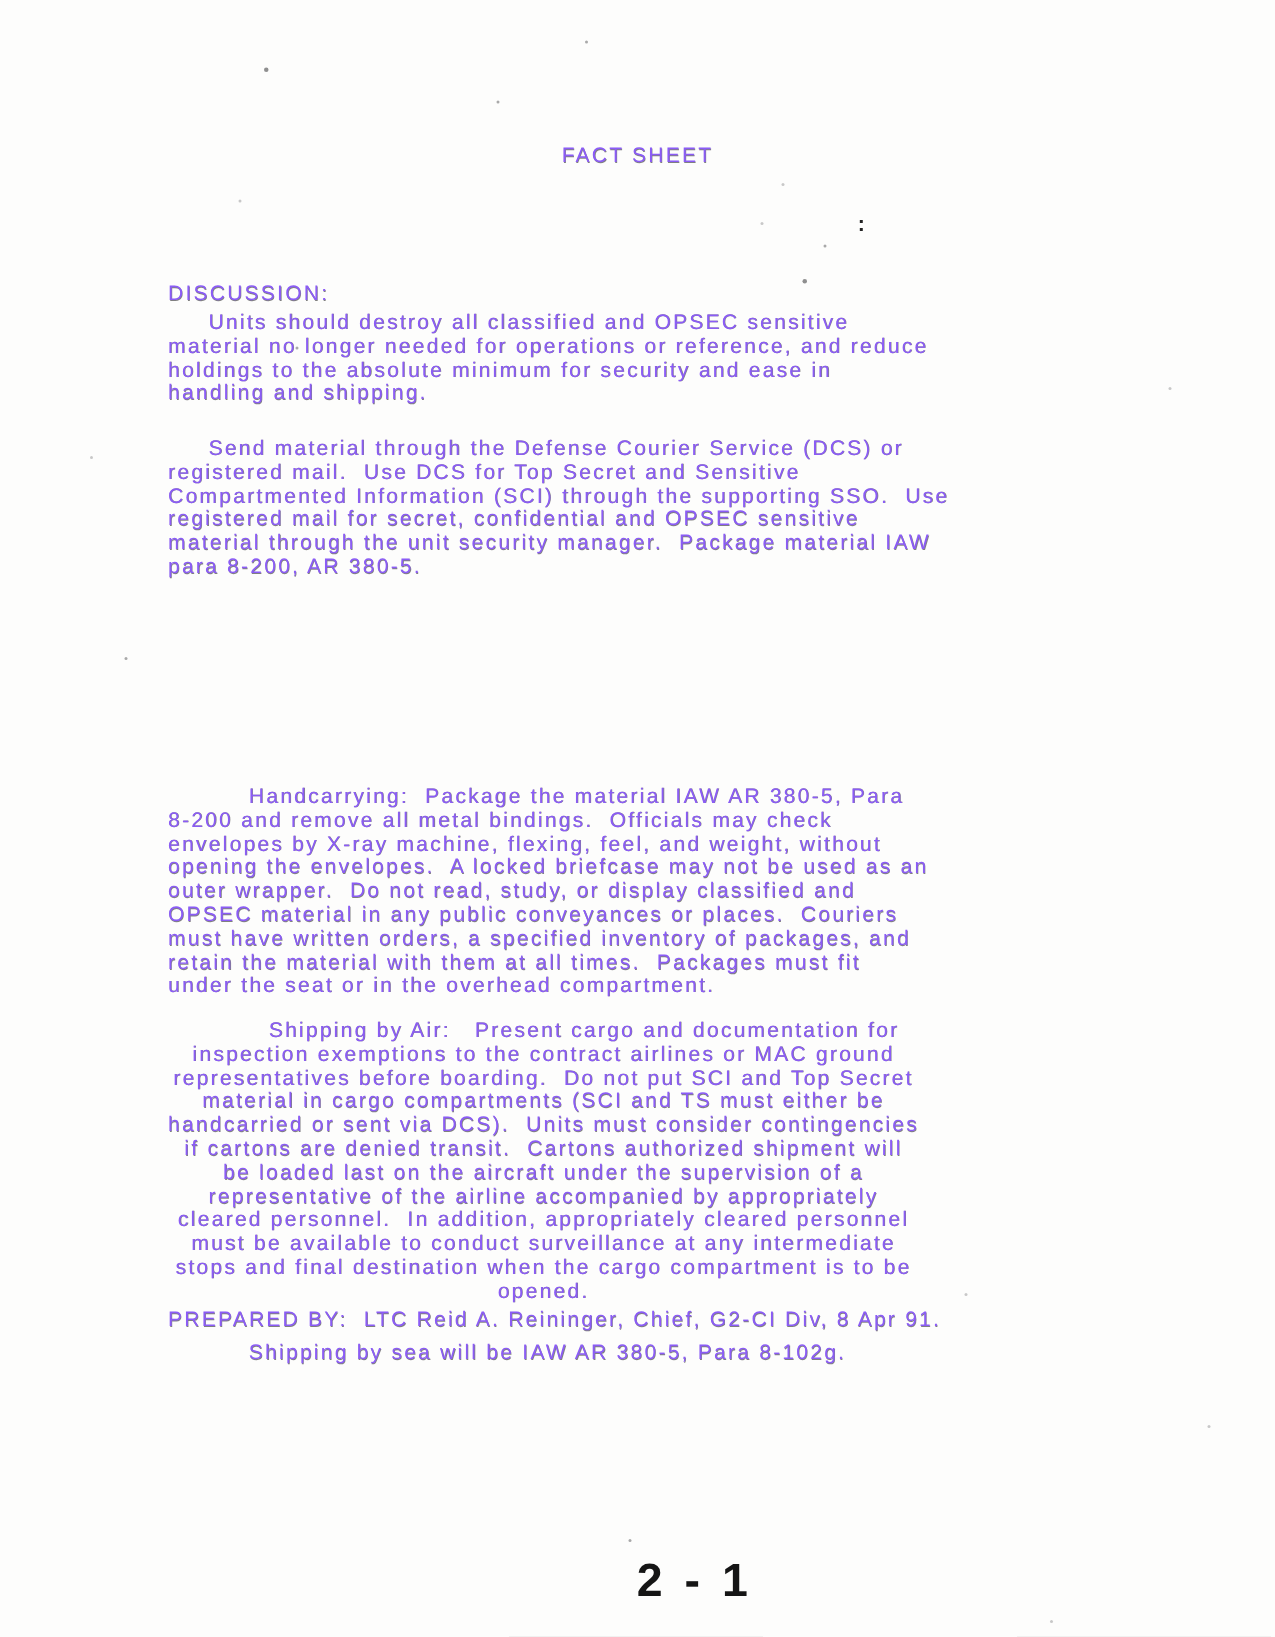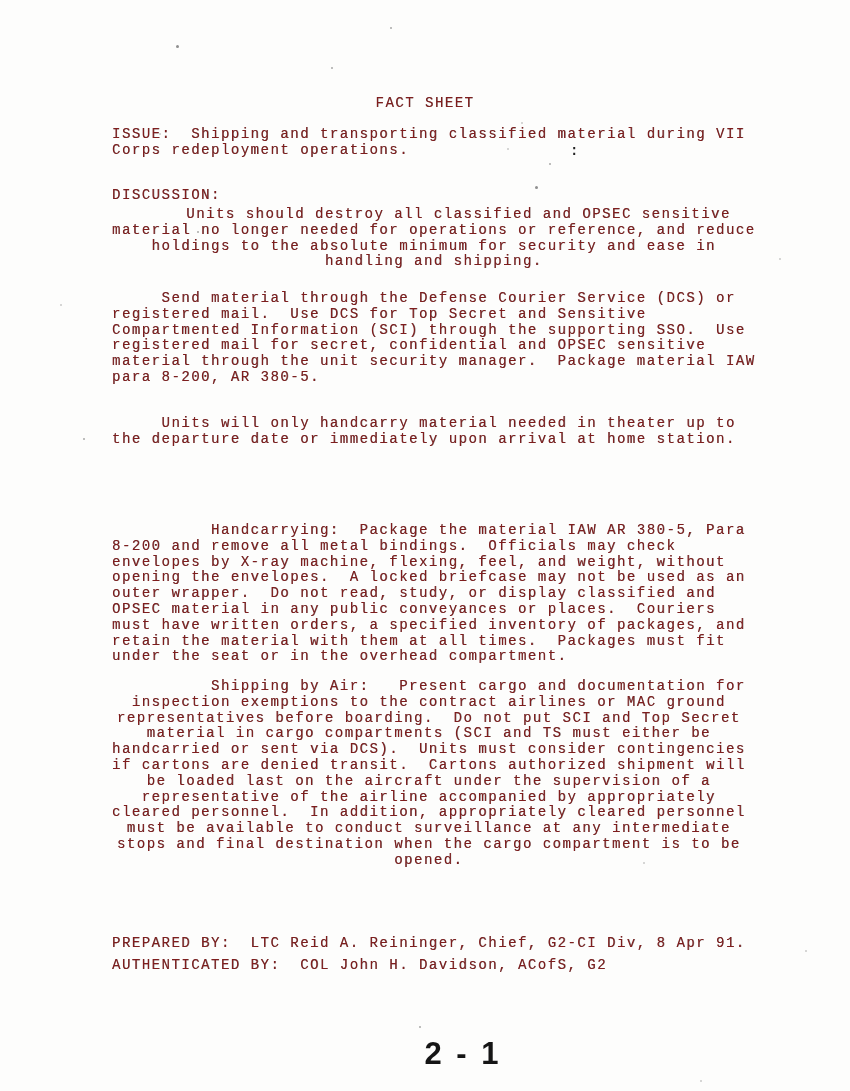--- a/index.html
+++ b/index.html
@@ -11,26 +11,26 @@
     position: relative;
     width: 850px;
     height: 1091px;
     background: #fdfdfc;
     overflow: hidden;
     font-family: "Liberation Mono", "DejaVu Sans Mono", monospace;
   }
   .tw {
     position: absolute;
     left: 112px;
-    font-family: Liberation Mono, monospace;
+    font-family: Liberation Sans, sans-serif;
     font-size: 14px;
     line-height: 15.8px;
     letter-spacing: 1.5px;
     white-space: pre;
-    color: #7f1d1d;
+    color: #8b5cf6;
     text-shadow: 0.35px 0.35px 0 rgba(25,25,25,0.55);
   }
   .title {
     left: 0;
     width: 850px;
     text-align: center;
   }
   .stray-mark {
     position: absolute;
     left: 570px;
@@ -80,41 +80,37 @@
   <div class="speck" style="left:197px; top:231px;"></div>
   <div class="speck faint" style="left:60px; top:304px;"></div>
   <div class="speck" style="left:83px; top:438px;"></div>
   <div class="speck faint" style="left:643px; top:862px;"></div>
   <div class="speck" style="left:419px; top:1026px;"></div>
   <div class="speck faint" style="left:805px; top:950px;"></div>
   <div class="speck faint" style="left:700px; top:1080px;"></div>
 
   <div class="tw title" style="top:96px;">FACT SHEET</div>
 
-  <div class="tw" style="top:127px;">ISSUE:  Shipping and transporting classified material during VII
-Corps redeployment operations.</div>
 
   <span class="stray-mark">:</span>
 
   <div class="tw" style="top:188px;">DISCUSSION:</div>
 
-  <div class="tw" style="top:207px;text-align:center;">     Units should destroy all classified and OPSEC sensitive
+  <div class="tw" style="top:207px;">     Units should destroy all classified and OPSEC sensitive
 material no longer needed for operations or reference, and reduce
 holdings to the absolute minimum for security and ease in
 handling and shipping.</div>
 
   <div class="tw" style="top:291px;">     Send material through the Defense Courier Service (DCS) or
 registered mail.  Use DCS for Top Secret and Sensitive
 Compartmented Information (SCI) through the supporting SSO.  Use
 registered mail for secret, confidential and OPSEC sensitive
 material through the unit security manager.  Package material IAW
 para 8-200, AR 380-5.</div>
 
-  <div class="tw" style="top:416px;">     Units will only handcarry material needed in theater up to
-the departure date or immediately upon arrival at home station.</div>
 
 
   <div class="tw" style="top:523px;">          Handcarrying:  Package the material IAW AR 380-5, Para
 8-200 and remove all metal bindings.  Officials may check
 envelopes by X-ray machine, flexing, feel, and weight, without
 opening the envelopes.  A locked briefcase may not be used as an
 outer wrapper.  Do not read, study, or display classified and
 OPSEC material in any public conveyances or places.  Couriers
 must have written orders, a specified inventory of packages, and
 retain the material with them at all times.  Packages must fit
@@ -126,20 +122,20 @@
 material in cargo compartments (SCI and TS must either be
 handcarried or sent via DCS).  Units must consider contingencies
 if cartons are denied transit.  Cartons authorized shipment will
 be loaded last on the aircraft under the supervision of a
 representative of the airline accompanied by appropriately
 cleared personnel.  In addition, appropriately cleared personnel
 must be available to conduct surveillance at any intermediate
 stops and final destination when the cargo compartment is to be
 opened.</div>
 
+  <div class="tw" style="top:894px;">          Shipping by sea will be IAW AR 380-5, Para 8-102g.</div>
 
-  <div class="tw" style="top:936px;">PREPARED BY:  LTC Reid A. Reininger, Chief, G2-CI Div, 8 Apr 91.</div>
+  <div class="tw" style="top:872px;">PREPARED BY:  LTC Reid A. Reininger, Chief, G2-CI Div, 8 Apr 91.</div>
 
-  <div class="tw" style="top:958px;">AUTHENTICATED BY:  COL John H. Davidson, ACofS, G2</div>
 
   <div class="page-number">2 - 1</div>
 
 </div>
 
 </body></html>

